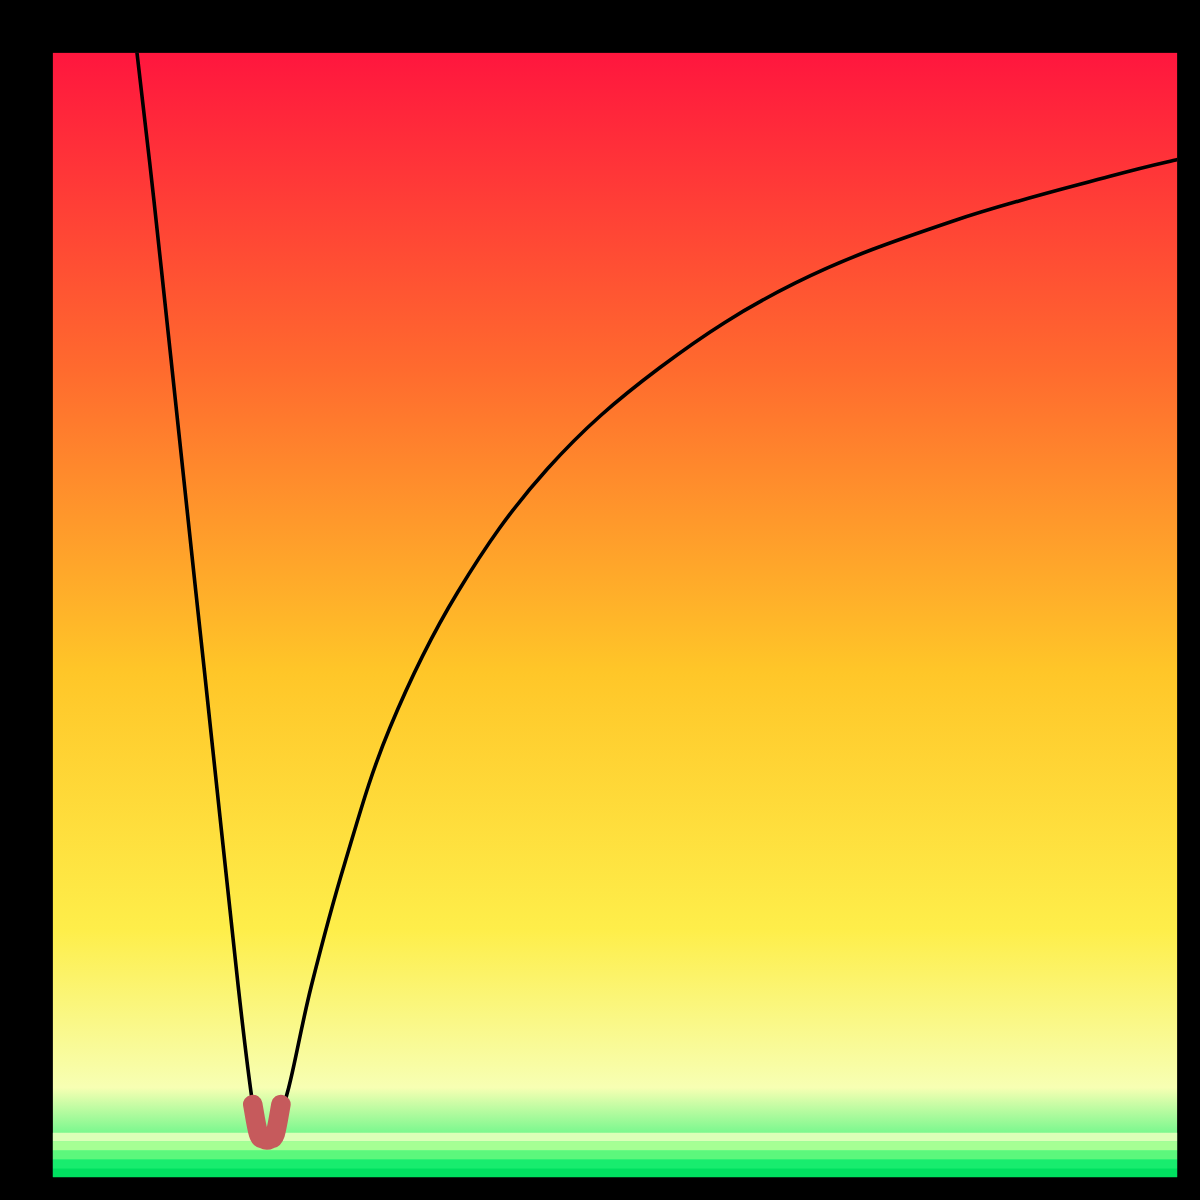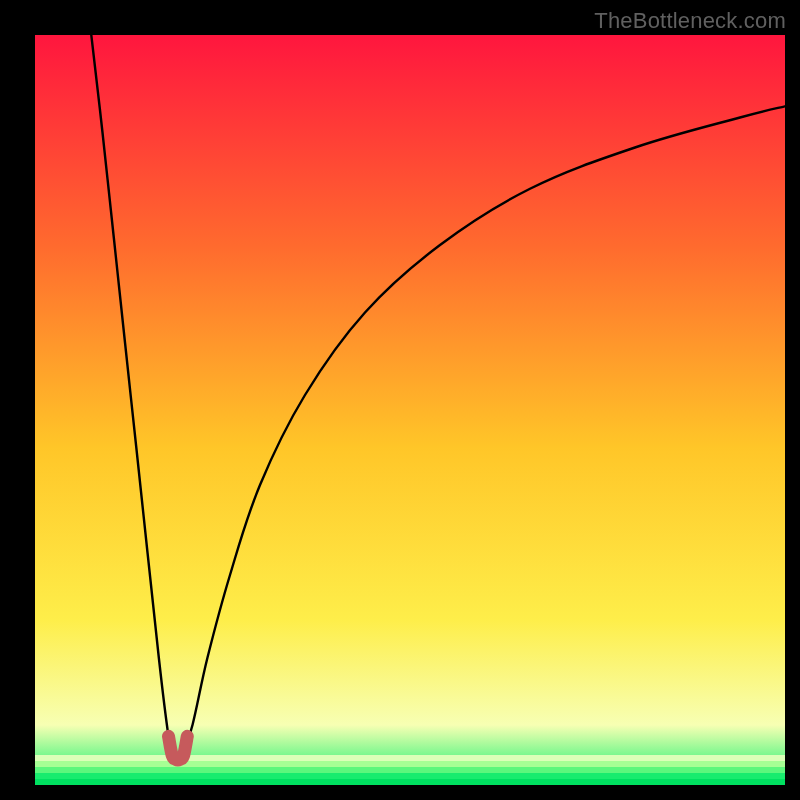--- a/index.html
+++ b/index.html
@@ -79,15 +79,14 @@
     </svg>
 
     <svg class="curve-layer" width="750" height="750" viewBox="0 0 750 750" preserveAspectRatio="none">
       <path id="left-branch" fill="none" stroke-width="2.4" stroke-linecap="round" d="M 56.3 0.0 C 58.3 17.6, 63.5 61.1, 67.5 97.5 C 71.5 133.9, 74.7 164.7, 78.8 202.5 C 82.8 240.3, 86.0 269.7, 90.0 307.5 C 94.0 345.3, 97.2 374.7, 101.3 412.5 C 105.3 450.3, 108.5 479.7, 112.5 517.5 C 116.5 555.3, 120.0 589.4, 123.8 622.5 C 127.5 655.6, 130.8 682.9, 133.5 701.3 C 136.2 719.6, 137.8 720.3, 138.8 724.5" stroke="#000000"></path>
       <path id="right-branch" fill="none" stroke-width="2.4" stroke-linecap="round" d="M 146.3 724.5 C 148.3 718.3, 152.8 708.4, 157.5 690.0 C 162.2 671.6, 165.8 649.5, 172.5 622.5 C 179.3 595.5, 185.6 571.0, 195.0 540.0 C 204.4 508.9, 211.5 482.4, 225.0 450.0 C 238.5 417.6, 251.1 391.1, 270.0 360.0 C 288.9 328.9, 305.7 304.5, 330.0 277.5 C 354.3 250.5, 375.3 232.3, 405.0 210.0 C 434.7 187.7, 459.9 171.3, 495.0 153.8 C 530.1 136.2, 562.2 125.3, 600.0 112.5 C 637.8 99.7, 678.0 89.9, 705.0 82.5 C 732.0 75.1, 741.9 73.3, 750.0 71.3" stroke="#000000"></path>
       <path id="notch-marker" fill="none" stroke-width="13" stroke-linecap="round" stroke-linejoin="round" d="M 133.5 701.3 C 134.2 704.8, 135.9 716.6, 137.3 720.8 C 138.6 724.9, 139.7 723.8, 141.0 724.5 C 142.3 725.2, 143.4 725.2, 144.8 724.5 C 146.1 723.8, 147.2 724.9, 148.5 720.8 C 149.8 716.6, 151.6 704.8, 152.3 701.3" stroke="#c65a5c"></path>
     </svg>
 
   </div>
 
-  <div class="watermark">TheBottleneck.com</div>
 
 </div>
 
 </body></html>

